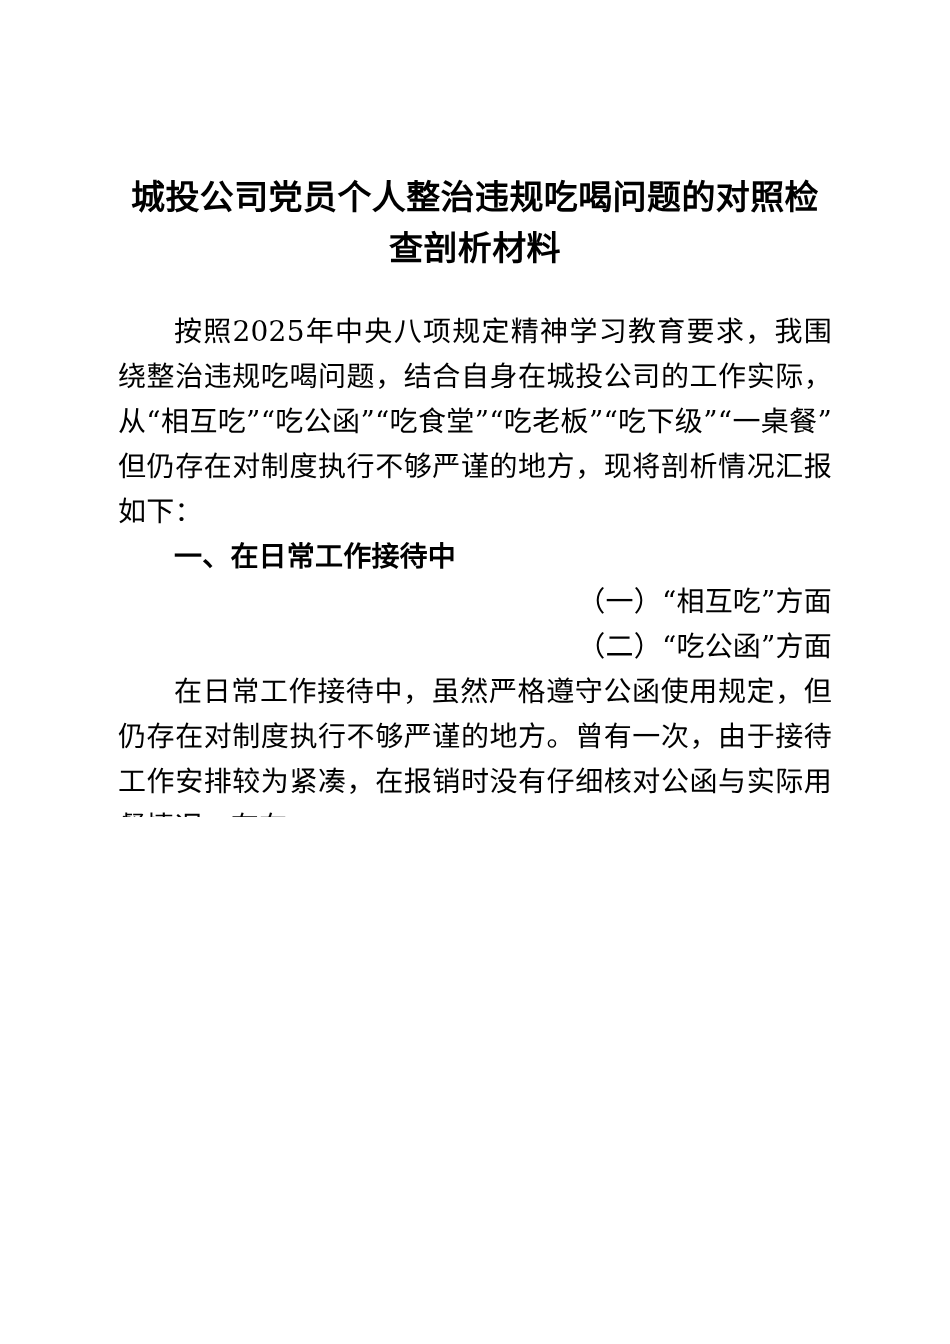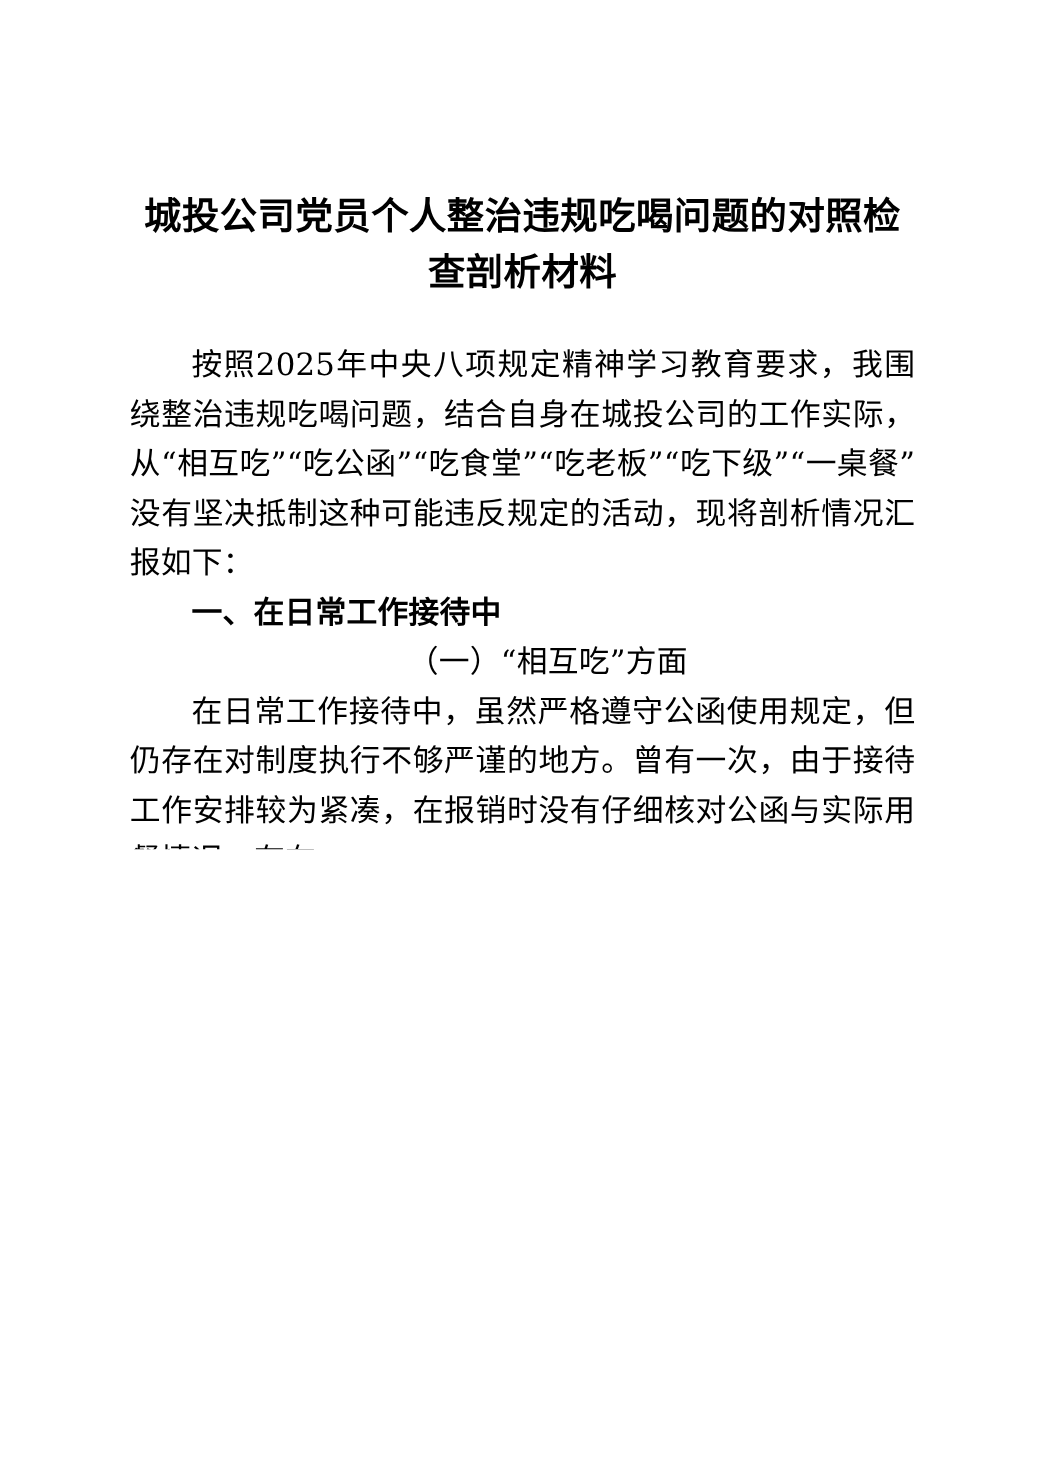--- a/index.html
+++ b/index.html
@@ -86,21 +86,21 @@
   }
 
   
   h3.sub-heading {
     font-family: "DejaVu Serif", "Liberation Serif", serif;
     font-weight: 400;
     font-size: 28px;
     line-height: 45px;
     margin: 0;
     text-indent: 46px;
-    text-align: center;
+    text-align: right;
     letter-spacing: 0.2px;
     color: #000000;
     word-break: break-all;
   }
 
   
   .clipped {
     max-height: 148px;
     overflow: hidden;
   }
@@ -109,27 +109,28 @@
 <body style="background: rgb(255, 255, 255);">
 
 <div class="page" style="background: rgb(255, 255, 255); color: rgb(0, 0, 0);">
 
   <div class="content">
 
     <h1 class="doc-title">城投公司党员个人整治违规吃喝问题的对照检查剖析材料</h1>
 
     <div class="body-block">
 
-      <p class="para justify-full">按照2025年中央八项规定精神学习教育要求，我围绕整治违规吃喝问题，结合自身在城投公司的工作实际，从“相互吃”“吃公函”“吃食堂”“吃老板”“吃下级”“一桌餐”没有坚决抵制这种可能违反规定的活动，现将剖析情况汇报如下：</p>
+      <p class="para justify-full">按照2025年中央八项规定精神学习教育要求，我围绕整治违规吃喝问题，结合自身在城投公司的工作实际，从“相互吃”“吃公函”“吃食堂”“吃老板”“吃下级”“一桌餐”但仍存在对制度执行不够严谨的地方，现将剖析情况汇报如下：</p>
 
       <h2 class="section-heading">一、在日常工作接待中</h2>
 
       <h3 class="sub-heading">（一）“相互吃”方面</h3>
 
 
+      <h3 class="sub-heading">（二）“吃公函”方面</h3>
 
       <div class="clipped">
         <p class="para justify-full">在日常工作接待中，虽然严格遵守公函使用规定，但仍存在对制度执行不够严谨的地方。曾有一次，由于接待工作安排较为紧凑，在报销时没有仔细核对公函与实际用餐情况，存在</p>
       </div>
 
     </div>
   </div>
 </div>
 
 </body></html>

